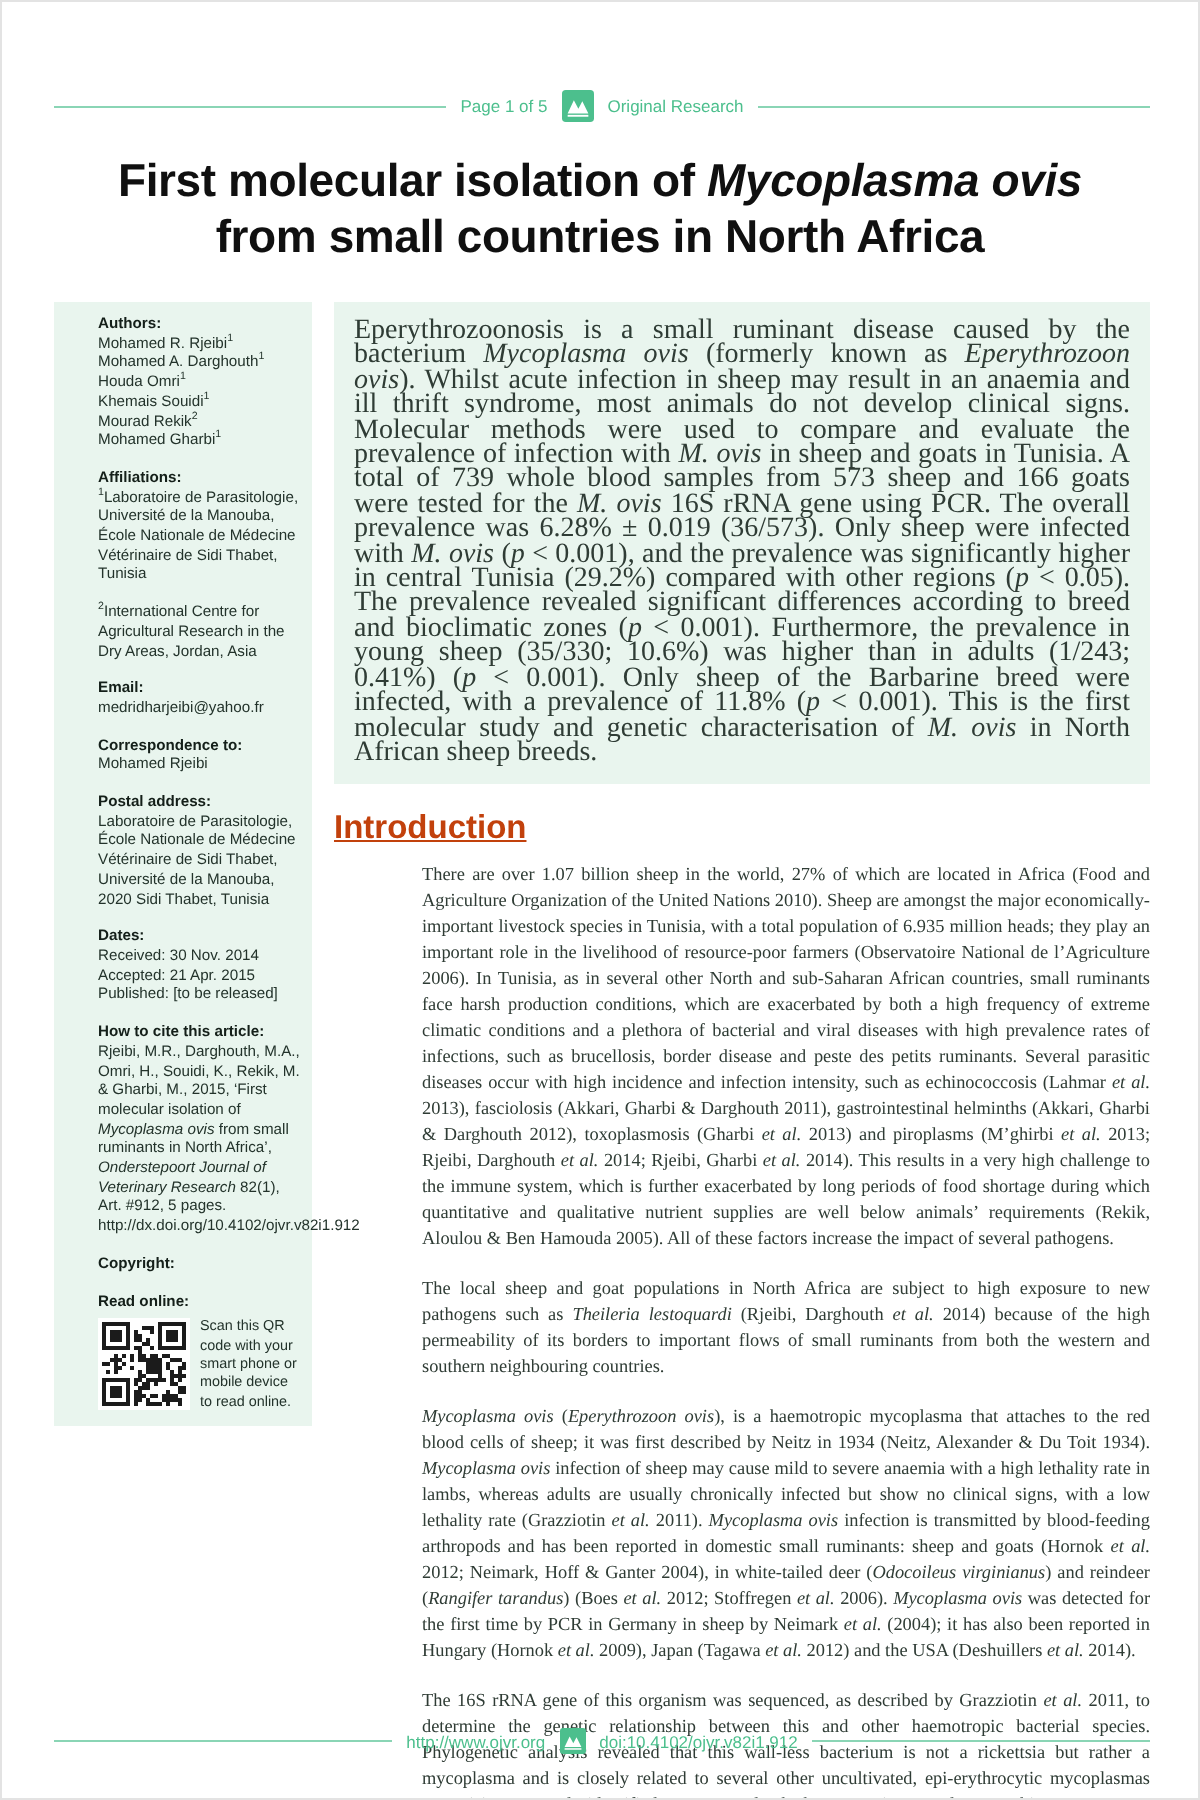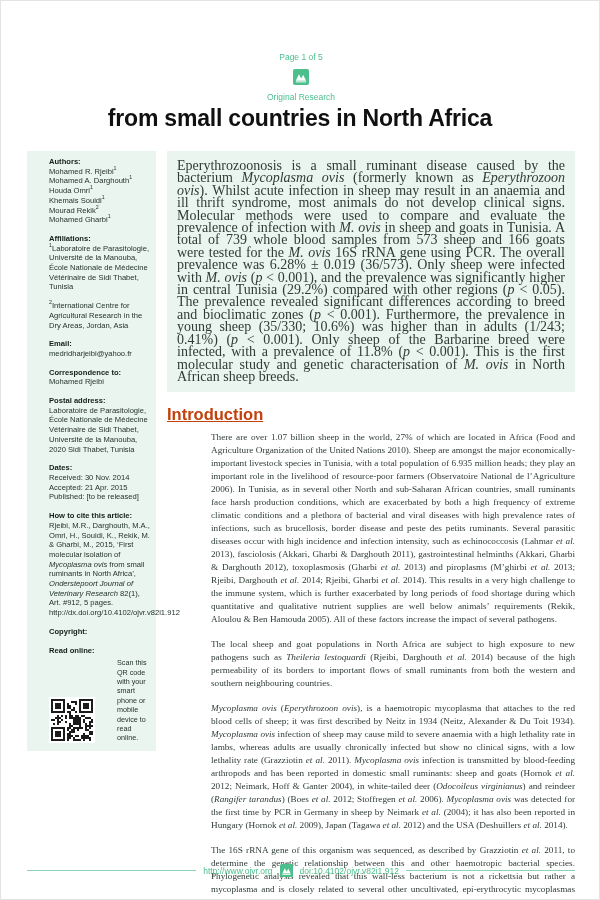--- a/index.html
+++ b/index.html
@@ -17,21 +17,21 @@
     overflow: hidden;
   }
   
   .rule-row {
     position: absolute; left: 26px; right: 24px;
     display: flex; align-items: center; gap: 7px;
     color: var(--accent, #4cbf8d);
     font-size: 8.5px; white-space: nowrap;
   }
   .rule-row .line { flex: 1; height: 1px; background: var(--accent, #4cbf8d); opacity: .65; }
-  .header-row { top: 44px; flex-direction: column; }
+  .header-row { top: 44px; }
   .footer-row { top: 863px; }
   .logo { flex: none; display: block; }
   
   .title {
     position: absolute; top: 76px; left: 20px; right: 20px;
     text-align: center; font-weight: bold;
     font-size: 23px; line-height: 27.5px; color: #101010;
     letter-spacing: -0.2px;
   }
   
@@ -45,21 +45,21 @@
     padding: 6px 6px 8px 22px;
     font-size: 7.6px; line-height: 9.7px; color: #23332b;
   }
   .sb-section { margin-bottom: 9px; }
   .sb-section:last-child { margin-bottom: 0; }
   .sb-head { font-weight: bold; color: #141f19; }
   .sb-item { display: block; }
   .aff { margin-bottom: 9px; }
   .aff:last-child { margin-bottom: 0; }
   sup { font-size: 5.3px; line-height: 0; vertical-align: super; }
-  .qr-row { display: flex; gap: 22px; margin-top: 3px; align-items: flex-end; }
+  .qr-row { display: flex; gap: 5px; margin-top: 3px; align-items: center; }
   .qr-box { flex: none; background: #fff; padding: 2px; }
   .qr-box svg { display: block; width: 42px; height: 42px; }
   .qr-caption { font-size: 7.2px; line-height: 9.4px; }
   
   .main { flex: 1; min-width: 0; }
   .abstract {
     background: var(--panel, #e9f5ee);
     padding: 9px 10px;
     font-family: "Liberation Serif", serif;
     font-size: 14px; line-height: 12.4px;
@@ -89,21 +89,21 @@
     <span>Page 1 of 5</span>
     <svg class="logo" width="16" height="16" viewBox="0 0 17 17">
       <rect x="0" y="0" width="17" height="17" rx="2" fill="#4cbf8d"></rect>
       <path d="M3 12.5 L6.3 5.5 L8.7 10 L10.8 6 L14 12.5 Z" fill="#ffffff"></path>
       <rect x="3" y="13.2" width="11" height="1" fill="#ffffff"></rect>
     </svg>
     <span>Original Research</span>
     <div class="line"></div>
   </div>
 
-  <h1 class="title"><br><span>from small countries in North Africa</span></h1>
+  <h1 class="title"><span>First molecular isolation of <i>Mycoplasma ovis</i></span><br><span>from small countries in North Africa</span></h1>
 
   <div class="columns">
 
     <aside class="sidebar">
 
       <div class="sb-section">
         <div class="sb-head">Authors:</div>
         <span class="sb-item"><span>Mohamed R. Rjeibi</span><sup>1</sup></span>
         <span class="sb-item"><span>Mohamed A. Darghouth</span><sup>1</sup></span>
         <span class="sb-item"><span>Houda Omri</span><sup>1</sup></span>

